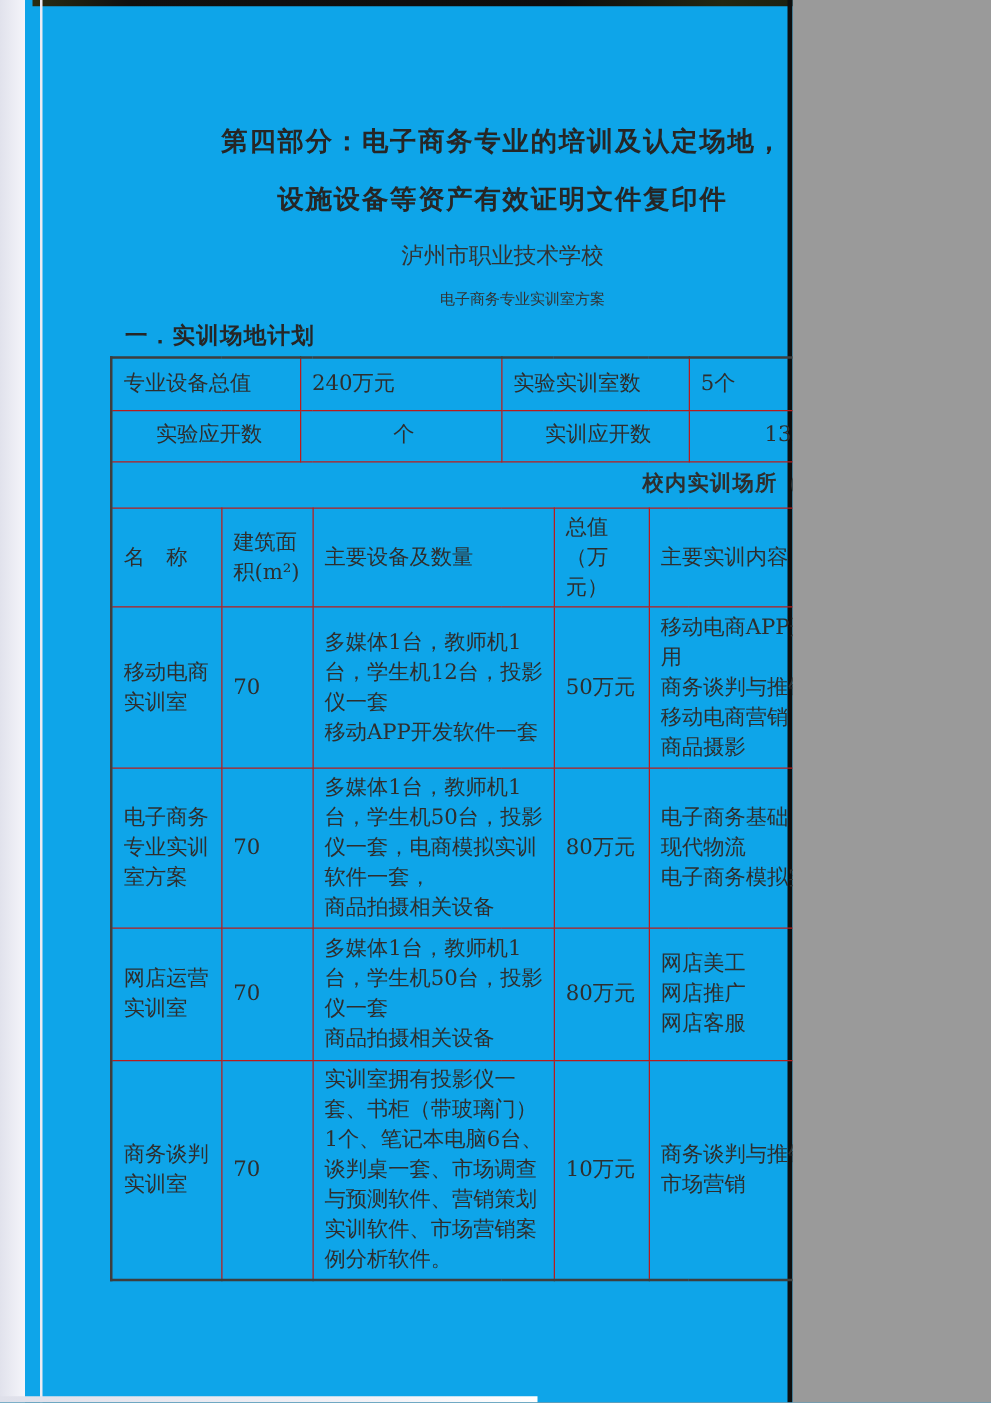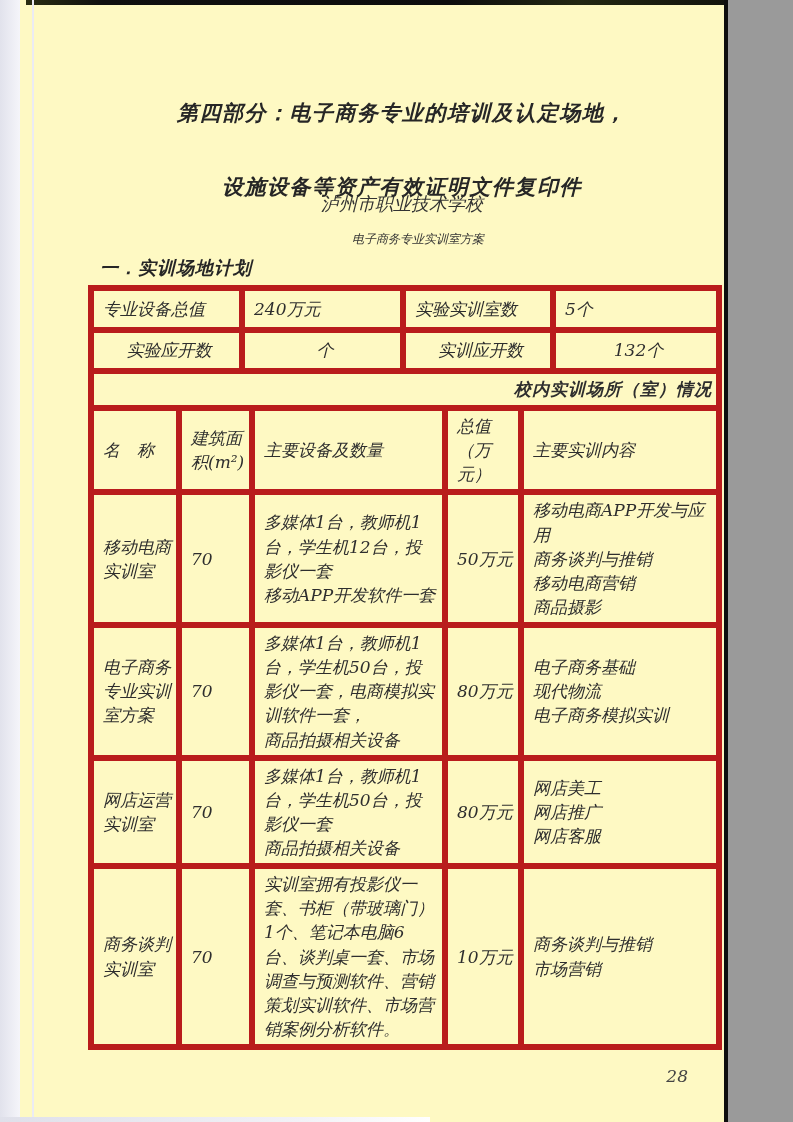--- a/index.html
+++ b/index.html
@@ -1,58 +1,57 @@
 <!DOCTYPE html>
 <html><head>
 <meta charset="utf-8">
 <style>
   * { margin:0; padding:0; box-sizing:border-box; }
   html,body { background:#9a9a9a; }
   .page {
     position:relative;
-    width:728px; height:1122px;
-    background:#fef9c3;
+    width:634px; height:1122px;
+    background:#0ea5e9;
     overflow:hidden;
     font-family:"DejaVu Serif","Liberation Serif",serif;
     color:#2e2e2e;
-    font-style:italic;
   }
   
   .scan-top    { position:absolute; left:26px; top:0; width:767px; height:5px;
                  background:linear-gradient(to right,#2a2d12 0%,#101010 10%,#0d0d0d 55%,#232712 72%,#0b0b0b 100%); }
   .scan-right  { position:absolute; right:0; top:0; width:4px; height:1122px; background:#0e0e0e; }
   .scan-left   { position:absolute; left:0; top:0; width:20px; height:1122px;
                  background:linear-gradient(to right,#e1e2ec,#f5f5fa); }
   .scan-leftline { position:absolute; left:32px; top:0; width:2px; height:1122px; background:#ebebf3; }
   .scan-bottom { position:absolute; left:0; bottom:0; width:430px; height:5px;
                  background:linear-gradient(to right,#dfe0ea,#f2f2f7 70%,#ffffff); }
 
   
   .titles { position:absolute; left:88px; width:628px; text-align:center; }
   .title-l1 { position:absolute; top:99px;  left:0; width:100%;
               font-family:"Liberation Sans","DejaVu Sans",sans-serif;
               font-weight:700; font-size:21px; letter-spacing:1.5px; color:#262626; }
   .title-l2 { position:absolute; top:145px; left:0; width:100%;
               font-family:"Liberation Sans","DejaVu Sans",sans-serif;
-              font-weight:700; font-size:21px; letter-spacing:1.5px; color:#262626;margin-top:28px; }
+              font-weight:700; font-size:21px; letter-spacing:1.5px; color:#262626; }
   .subtitle1 { position:absolute; top:192px; left:0; width:100%; font-size:18px; color:#333; }
   .subtitle2 { position:absolute; top:231px; left:16px; width:100%; font-size:12px; color:#333; }
   .section-heading { position:absolute; left:100px; top:256px;
               font-family:"Liberation Sans","DejaVu Sans",sans-serif;
               font-weight:700; font-size:18px; letter-spacing:1px; color:#262626; }
 
   
   table.plan {
     position:absolute; left:88px; top:285px; width:628px;
     border-collapse:collapse; table-layout:fixed;
     font-size:17px; color:#2e2e2e;
     border:2px solid #3e3e3e;
   }
   table.plan td {
-    border:6px solid #b91c1c;
+    border:1px solid #b91c1c;
     padding:3px 4px 3px 9px;
     vertical-align:middle;
     line-height:1.42;
     overflow:hidden;
   }
   .r-sum1 td { height:42px; }
   .r-sum2 td { height:41px;text-align:center; }
   .r-merged td { height:37px; text-align:right; font-weight:700; letter-spacing:1px; padding-left:4px; }
   .r-head td { height:59px; }
   .r-d1 td { height:129px; }

